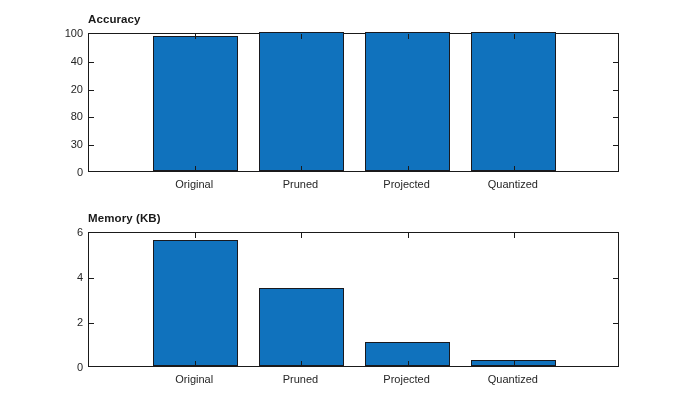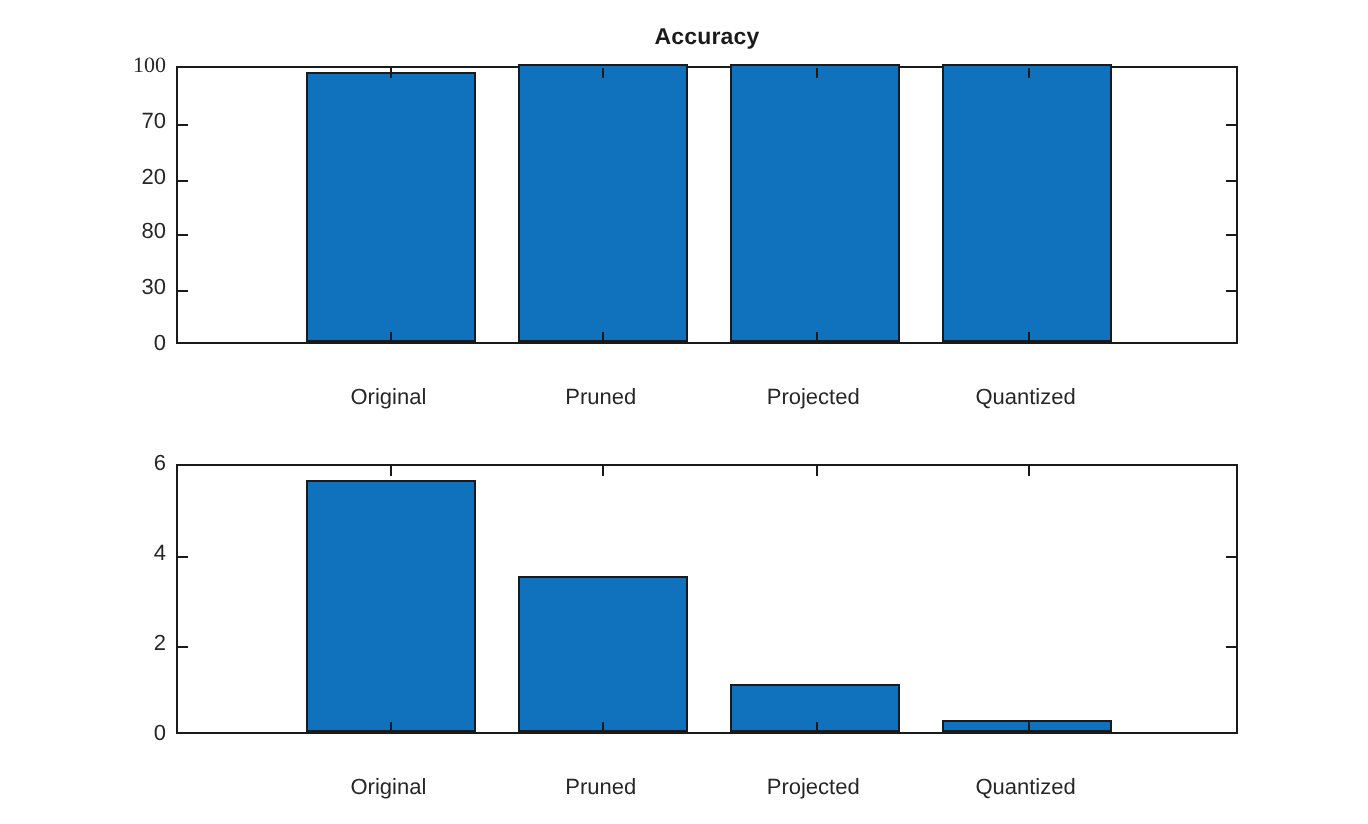--- a/index.html
+++ b/index.html
@@ -25,21 +25,20 @@
   
   .axes {
     position: absolute;
   }
 
   .axes-title {
     position: absolute;
     left: 0;
     right: 0;
     top: -20px;
-    text-align: center;
     font-size: 11.5px;
     font-weight: bold;
     color: #1a1a1a;
     letter-spacing: 0.1px;
     white-space: nowrap;
   }
 
   .plotbox {
     position: absolute;
     left: 0;
@@ -82,21 +81,21 @@
     width: 0;
     border-left: 1px solid #1a1a1a;
   }
   .xtick-mark.top {
     bottom: auto;
     top: 0;
   }
   .xtick-label {
     position: absolute;
     top: 100%;
-    margin-top: 21px;
+    margin-top: 6px;
     transform: translateX(-50%);
     font-size: 11px;
     color: #262626;
     white-space: nowrap;
   }
 
   
   .bar {
     position: absolute;
     bottom: 0;
@@ -131,29 +130,30 @@
         <div class="xtick-mark" style="left: 318.6px;"></div>
         <div class="xtick-mark top" style="left: 318.6px;"></div>
         <div class="bar" title="Quantized: 100" style="left: 382.32px; width: 84.96px; height: 139px; background: rgb(16, 114, 189); border-color: rgb(25, 25, 30);"></div>
         <div class="xtick-mark" style="left: 424.8px;"></div>
         <div class="xtick-mark top" style="left: 424.8px;"></div>
       </div>
   <div class="ytick-label" style="top: 139px;">0</div>
       <div class="ytick-label" style="top: 111.2px;">30</div>
       <div class="ytick-label" style="top: 83.4px;">80</div>
       <div class="ytick-label" style="top: 55.6px;">20</div>
-      <div class="ytick-label" style="top: 27.8px;">70</div>
-      <div class="ytick-label" style="top: 0px; font-family: Liberation Serif, serif;">100</div>
+      <div class="ytick-label" style="top: 27.8px;">40</div>
+      <div class="ytick-label" style="top: 0px;">100</div>
       <div class="xtick-label" style="left: 106.2px;">Original</div>
       <div class="xtick-label" style="left: 212.4px;">Pruned</div>
       <div class="xtick-label" style="left: 318.6px;">Projected</div>
       <div class="xtick-label" style="left: 424.8px;">Quantized</div>
     </div>
 
   <div class="axes" id="axes-1" style="left:88px; top:232px; width:531px; height:135px;">
+    <div class="axes-title">Memory (KB)</div>
     <div class="plotbox">
         <div class="ytick-mark" style="top: 90px;"></div>
         <div class="ytick-mark right" style="top: 90px;"></div>
         <div class="ytick-mark" style="top: 45px;"></div>
         <div class="ytick-mark right" style="top: 45px;"></div>
         <div class="bar" title="Original: 5.6" style="left: 63.72px; width: 84.96px; height: 126px; background: rgb(16, 114, 189); border-color: rgb(25, 25, 30);"></div>
         <div class="xtick-mark" style="left: 106.2px;"></div>
         <div class="xtick-mark top" style="left: 106.2px;"></div>
         <div class="bar" title="Pruned: 3.48" style="left: 169.92px; width: 84.96px; height: 78.3px; background: rgb(16, 114, 189); border-color: rgb(25, 25, 30);"></div>
         <div class="xtick-mark" style="left: 212.4px;"></div>

